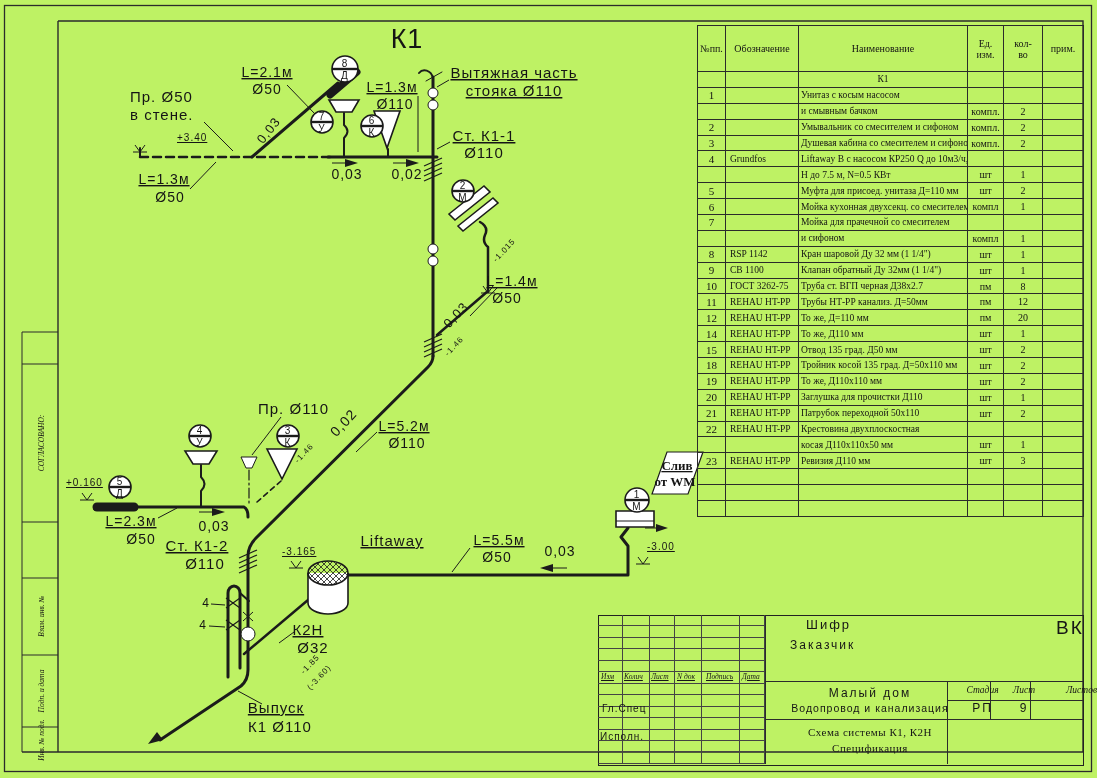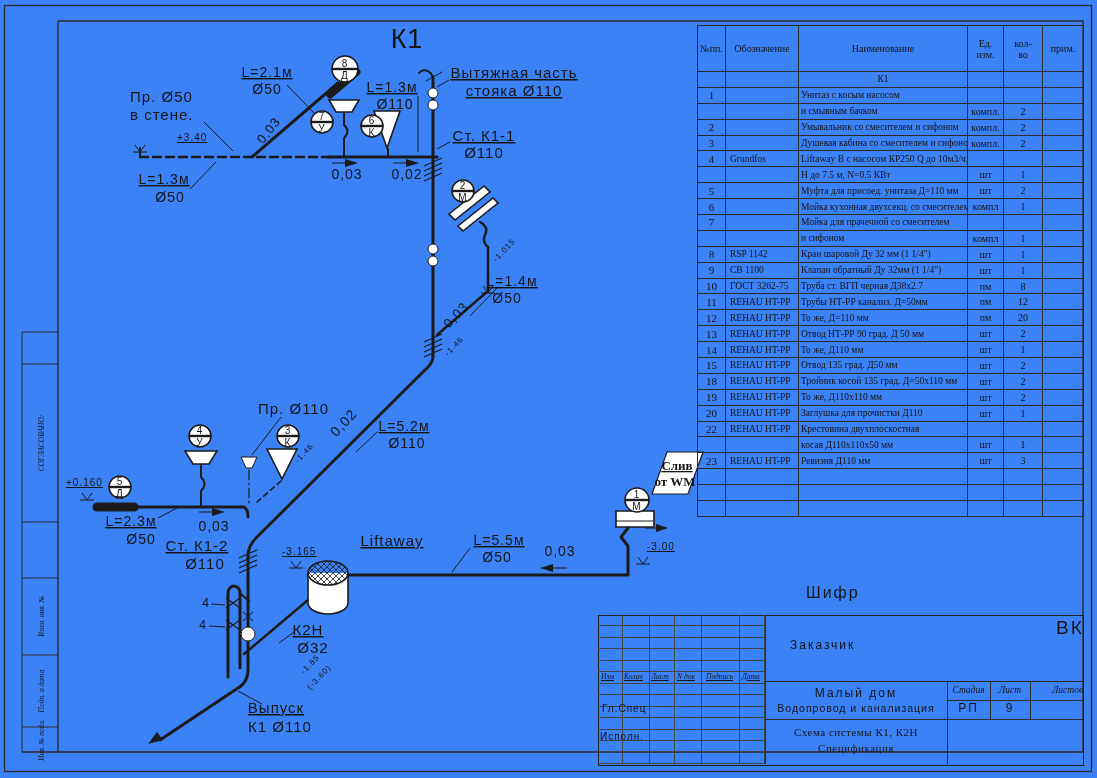--- a/index.html
+++ b/index.html
@@ -1,16 +1,16 @@
 <!DOCTYPE html>
 <html><head>
 <meta charset="utf-8">
 <style>
   html,body{margin:0;padding:0;background:#e8e8e8;}
-  .page{position:relative;width:1097px;height:778px;background:#3b82f6;overflow:hidden;
+  .page{position:relative;width:1097px;height:778px;background:#bef264;overflow:hidden;
         font-family:"Liberation Sans",sans-serif;color:#1b1b1b;}
   svg.draw{position:absolute;left:0;top:0;}
   svg.draw .p1{stroke-width:1;}
   svg.draw .p12{stroke-width:1.2;}
   svg.draw .p15{stroke-width:1.6;}
   svg.draw .p2{stroke-width:2;}
   svg.draw .p25{stroke-width:2.5;}
   svg.draw .p3{stroke-width:3;}
   svg.draw .dash{stroke-dasharray:8 5;}
   svg.draw .dash2{stroke-dasharray:5 4;}
@@ -34,21 +34,21 @@
   
   .tb-border{position:absolute;left:598px;top:615px;width:484px;height:149px;border:1.6px solid #222;}
   .tline{position:absolute;background:#2b2b2b;}
   .revgrid{position:absolute;left:598px;top:615px;width:167px;height:149px;display:grid;
            grid-template-columns:25px 27px 25px 27px 38px 25px;grid-auto-rows:11.46px;}
   .revgrid div{border-right:0.7px solid #444;border-bottom:0.7px solid #444;}
   .tbt{position:absolute;line-height:1.1;color:#161616;}
   .cad{font-family:"Liberation Sans",sans-serif;letter-spacing:2px;}
   .ser{font-family:"Liberation Serif",serif;letter-spacing:0.5px;}
   .ital{font-family:"Liberation Serif",serif;font-style:italic;letter-spacing:0;}
-  .ctr{text-align:center;}
+  .ctr{text-align:center;padding-left:14px;}
 </style>
 </head>
 <body>
 
 <div class="page">
 
   <svg class="draw" width="1097" height="778" viewBox="0 0 1097 778">
     <defs>
       <pattern id="xh" width="6" height="6" patternUnits="userSpaceOnUse">
         <path d="M0,6 L6,0 M0,0 L6,6" stroke="#1b1b1b" stroke-width="0.8"></path>
@@ -410,28 +410,20 @@
         </tr>
         <tr>
           <td class="num">12</td>
           <td class="des">REHAU HT-PP</td>
           <td class="name">То же, Д=110 мм</td>
           <td class="c">пм</td>
           <td class="c">20</td>
           <td class="c"></td>
         </tr>
         <tr>
-          <td class="num">13</td>
-          <td class="des">REHAU HT-PP</td>
-          <td class="name">Отвод НТ-РР 90 град. Д 50 мм</td>
-          <td class="c">шт</td>
-          <td class="c">2</td>
-          <td class="c"></td>
-        </tr>
-        <tr>
           <td class="num">14</td>
           <td class="des">REHAU HT-PP</td>
           <td class="name">То же, Д110 мм</td>
           <td class="c">шт</td>
           <td class="c">1</td>
           <td class="c"></td>
         </tr>
         <tr>
           <td class="num">15</td>
           <td class="des">REHAU HT-PP</td>
@@ -455,20 +447,28 @@
           <td class="c">шт</td>
           <td class="c">2</td>
           <td class="c"></td>
         </tr>
         <tr>
           <td class="num">20</td>
           <td class="des">REHAU HT-PP</td>
           <td class="name">Заглушка для прочистки Д110</td>
           <td class="c">шт</td>
           <td class="c">1</td>
+          <td class="c"></td>
+        </tr>
+        <tr>
+          <td class="num">21</td>
+          <td class="des">REHAU HT-PP</td>
+          <td class="name">Патрубок переходной 50х110</td>
+          <td class="c">шт</td>
+          <td class="c">2</td>
           <td class="c"></td>
         </tr>
         <tr>
           <td class="num">22</td>
           <td class="des">REHAU HT-PP</td>
           <td class="name">Крестовина двухплоскостная</td>
           <td class="c"></td>
           <td class="c"></td>
           <td class="c"></td>
         </tr>
@@ -606,21 +606,21 @@
     </div>
 
   <div class="tline" style="left:765px;top:615px;width:1px;height:149px"></div>
   <div class="tline" style="left:765px;top:681px;width:318px;height:1px"></div>
   <div class="tline" style="left:765px;top:719px;width:318px;height:1px"></div>
   <div class="tline" style="left:947px;top:681px;width:1px;height:83px"></div>
   <div class="tline" style="left:990px;top:681px;width:1px;height:39px"></div>
   <div class="tline" style="left:1030px;top:681px;width:1px;height:39px"></div>
   <div class="tline" style="left:947px;top:700px;width:136px;height:1px"></div>
 
-  <div class="tbt cad" style="left:806px;top:584px;font-size:16px">Шифр</div>
+  <div class="tbt cad" style="left:806px;top:618px;font-size:13px">Шифр</div>
   <div class="tbt cad" style="left:1056px;top:618px;font-size:19px">ВК</div>
   <div class="tbt cad" style="left:790px;top:639px;font-size:12px">Заказчик</div>
   <div class="tbt cad ctr" style="left:767px;top:687px;width:178px;font-size:12px">Малый дом</div>
   <div class="tbt cad ctr" style="left:767px;top:703px;width:178px;font-size:10.5px;letter-spacing:1px">Водопровод и канализация</div>
   <div class="tbt ser ctr" style="left:767px;top:726px;width:178px;font-size:11px">Схема системы К1, К2Н</div>
   <div class="tbt ser ctr" style="left:767px;top:742px;width:178px;font-size:11px">Спецификация</div>
   <div class="tbt ital ctr" style="left:947px;top:685px;width:43px;font-size:9.5px">Стадия</div>
   <div class="tbt ital ctr" style="left:990px;top:685px;width:40px;font-size:9.5px">Лист</div>
   <div class="tbt ital ctr" style="left:1030px;top:685px;width:75px;font-size:9.5px">Листов</div>
   <div class="tbt cad ctr" style="left:947px;top:702px;width:43px;font-size:12px">РП</div>

